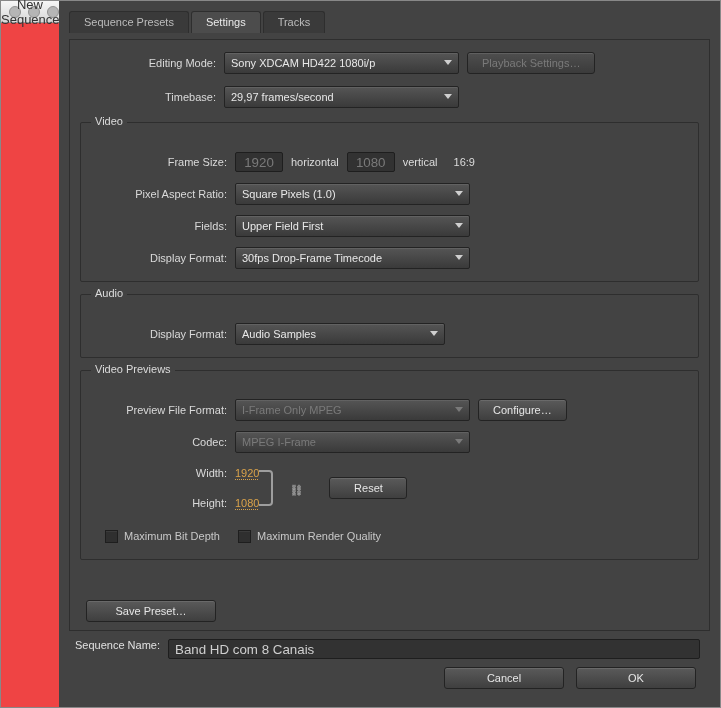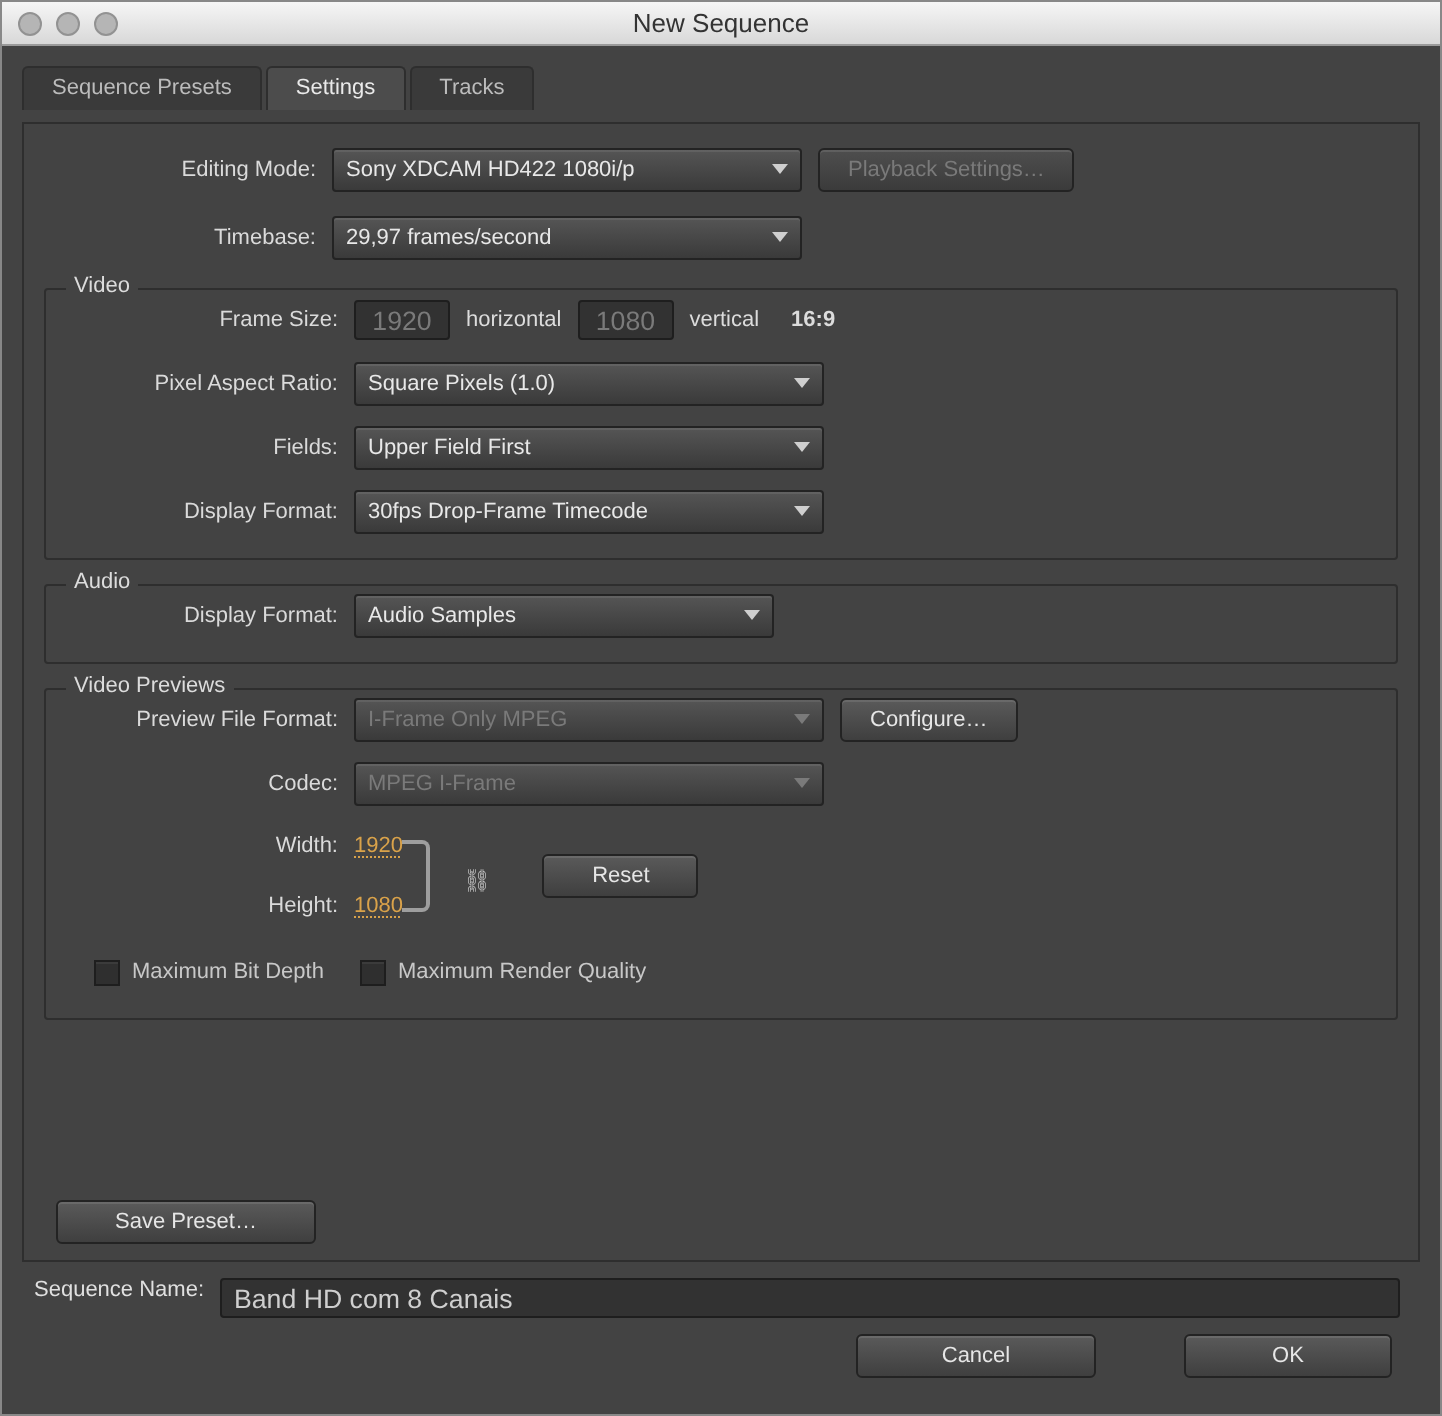--- a/index.html
+++ b/index.html
@@ -6,21 +6,21 @@
   body {
     font-family: "Lucida Grande", "Segoe UI", Arial, sans-serif;
     font-size: 11px;
     color: #c8c8c8;
     background: #fff;
     user-select: none;
   }
   .window {
     width: 721px; height: 708px;
     background: #ef4444;
-    display: flex; flex-direction: column;
+    display: flex; flex-direction: row;
     border: 1px solid #888;
   }
   
   .titlebar {
     height: 22px;
     background: linear-gradient(#f6f6f6,#d8d8d8);
     display:flex; align-items:center;
     color:#333; font-size:13px;
     position:relative;
     border-bottom:1px solid #9a9a9a;
@@ -94,21 +94,21 @@
     box-shadow:inset 0 1px 0 rgba(255,255,255,.1);
     cursor:pointer;
   }
   .btn.disabled{color:#7a7a7a; cursor:default; background:linear-gradient(#4e4e4e,#3b3b3b);}
   .btn.w78{width:78px; padding:0;}
   .btn.w130{width:130px; padding:0;}
   
   .fs{
     border:1px solid #2e2e2e;
     border-radius:2px;
-    padding:0 10px 10px 10px;
+    padding:24px 10px 10px 10px;
     position:relative;
     margin-top:4px;
   }
   .fs .legend{
     position:absolute; top:-8px; left:10px;
     background:#434343; padding:0 4px; color:#dcdcdc;
   }
   .fs .rows{display:flex; flex-direction:column; gap:6px; margin-top:2px;}
   
   .tin{
@@ -202,21 +202,21 @@
 
       <div class="fs">
         <div class="legend">Video</div>
         <div class="rows">
           <div class="row">
             <div class="label">Frame Size:</div>
             <input class="tin small readonly" readonly="" value="1920" style="">
             <span class="static">horizontal</span>
             <input class="tin small readonly" readonly="" value="1080" style="">
             <span class="static">vertical</span>
-            <span class="static" style="margin-left:8px;font-weight:bold;">16:9</span>
+            <span class="static" style="margin-left:8px;">16:9</span>
           </div>
           <div class="row">
             <div class="label">Pixel Aspect Ratio:</div>
             <div class="dd w235">
               <span>Square Pixels (1.0)</span>
               <span class="arrow">
                   <svg width="8" height="6">
                     <path d="M0 0 L8 0 L4 5 Z" fill="#cfcfcf"></path>
                   </svg>
                 </span>
@@ -336,16 +336,16 @@
       </div>
     </div>
 
     <div class="seqname-row">
       <span class="l">Sequence Name:</span>
       <input class="tin wide" value="Band HD com 8 Canais" style="">
     </div>
 
     <div class="bottom">
       <div class="btn" style="width:120px;">Cancel</div>
-      <div class="btn" style="width:104px;margin-left:32px;">OK</div>
+      <div class="btn" style="width:120px;">OK</div>
     </div>
   </div>
 </div>
 
 </body></html>

